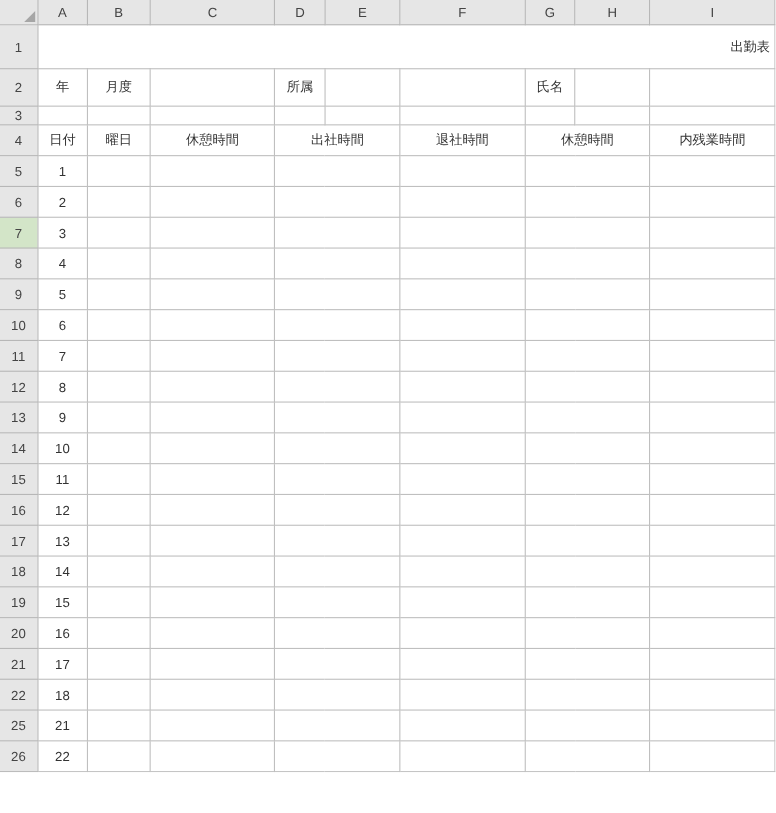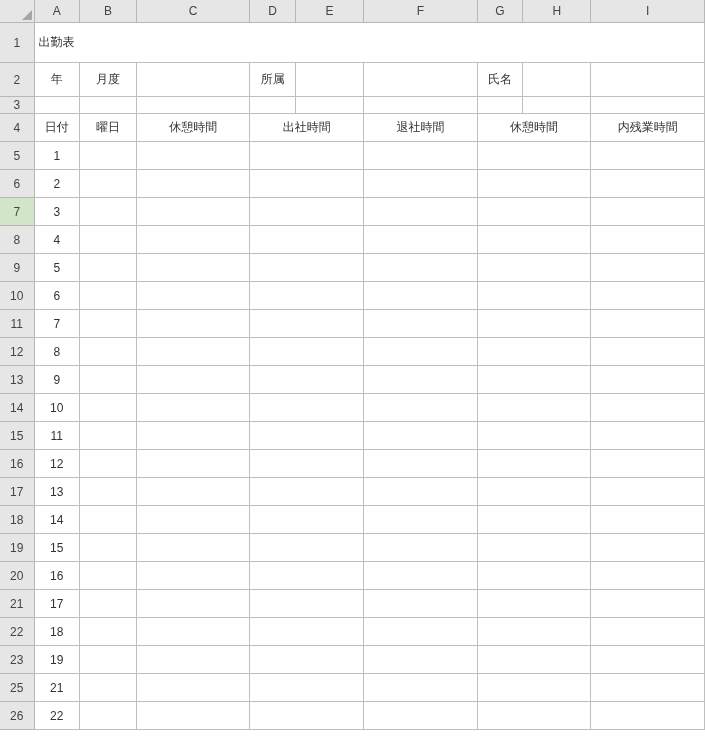--- a/index.html
+++ b/index.html
@@ -59,21 +59,21 @@
     padding: 0 4px;
     height: 28px;
     vertical-align: middle;
     font-size: 12px;
     color: #333;
     overflow: hidden;
     white-space: nowrap;
   }
   td.cell.center { text-align: center; }
   .title-cell {
-    text-align: left;
+    text-align: right;
     font-size: 18px;
     height: 40px !important;
     margin-left: 16px;
   }
   .thinrow td.cell { height: 14px !important; }
   tr.cursor-row td.cell:first-of-type {
     box-shadow: inset 2px 0 0 #217346;
   }
 </style>
 </head>
@@ -318,30 +318,20 @@
           <td class="rowhdr" style="height: 28px;">22</td>
           <td class="cell center">18</td>
           <td class="cell"></td>
           <td class="cell"></td>
           <td class="cell" colspan="2"></td>
           <td class="cell"></td>
           <td class="cell" colspan="2"></td>
           <td class="cell"></td>
         </tr>
         <tr>
-          <td class="rowhdr" style="height: 28px;">23</td>
-          <td class="cell center">19</td>
-          <td class="cell"></td>
-          <td class="cell"></td>
-          <td class="cell" colspan="2"></td>
-          <td class="cell"></td>
-          <td class="cell" colspan="2"></td>
-          <td class="cell"></td>
-        </tr>
-        <tr>
           <td class="rowhdr" style="height: 28px;">25</td>
           <td class="cell center">21</td>
           <td class="cell"></td>
           <td class="cell"></td>
           <td class="cell" colspan="2"></td>
           <td class="cell"></td>
           <td class="cell" colspan="2"></td>
           <td class="cell"></td>
         </tr>
         <tr>

